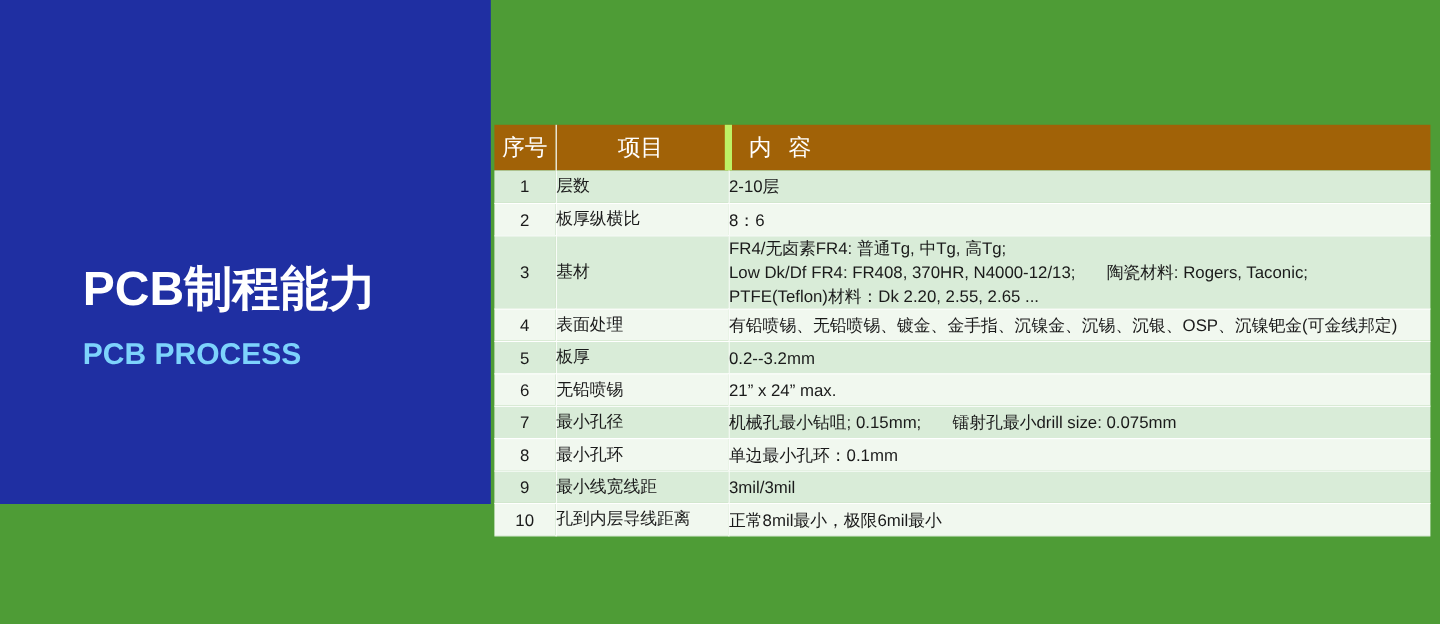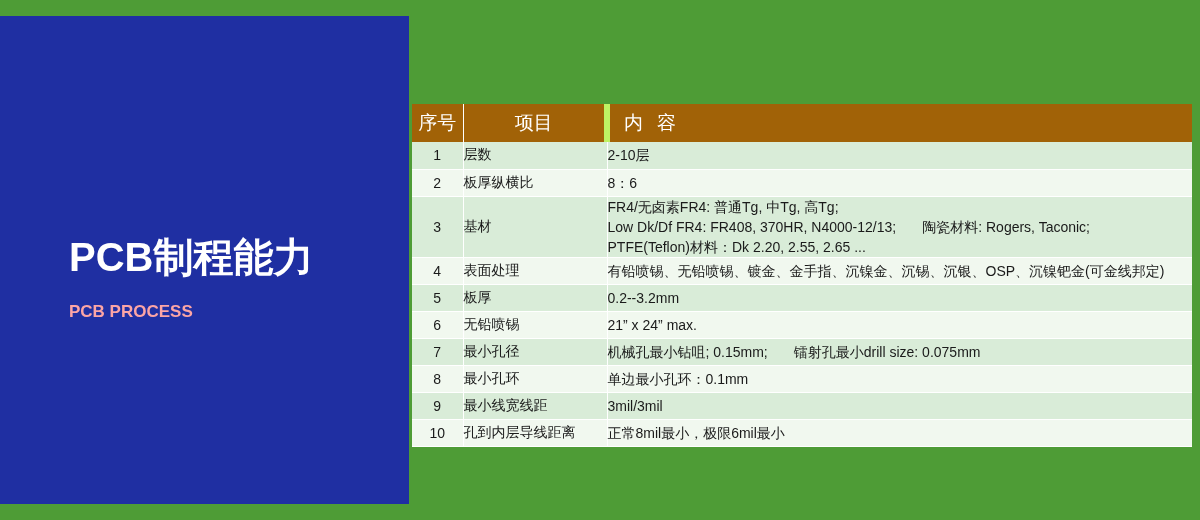--- a/index.html
+++ b/index.html
@@ -16,44 +16,44 @@
   .stage {
     position: relative;
     width: 1200px;
     height: 520px;
     background: #4e9c36;
   }
   
   .left-panel {
     position: absolute;
     left: 0;
-    top: 16px;
+    top: 0;
     width: 409px;
-    height: 488px;
+    height: 420px;
     background: #1f2fa2;
     box-sizing: border-box;
   }
   .title-block {
     position: absolute;
     left: 69px;
     top: 218px;
     width: 330px;
   }
   .title-cn {
     color: #ffffff;
     font-size: 40px;
     font-weight: bold;
     line-height: 46px;
     letter-spacing: 0px;
     white-space: nowrap;
     font-family: "Liberation Sans", "DejaVu Sans", sans-serif;
   }
   .title-en {
-    color: #fca5a5;
-    font-size: 17px;
+    color: #7dd3fc;
+    font-size: 25px;
     font-weight: bold;
     line-height: 29px;
     margin-top: 17px;
     font-family: "Liberation Sans", "DejaVu Sans", sans-serif;
   }
   .title-en div { white-space: nowrap; }
 
   
   .table-wrap {
     position: absolute;

